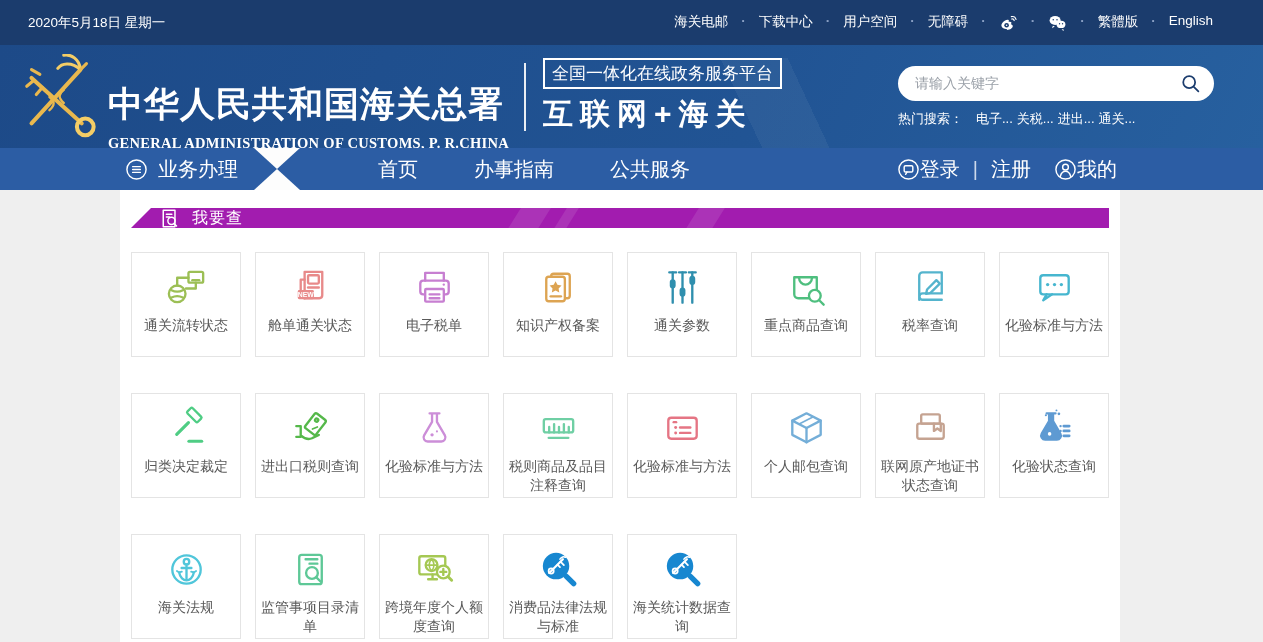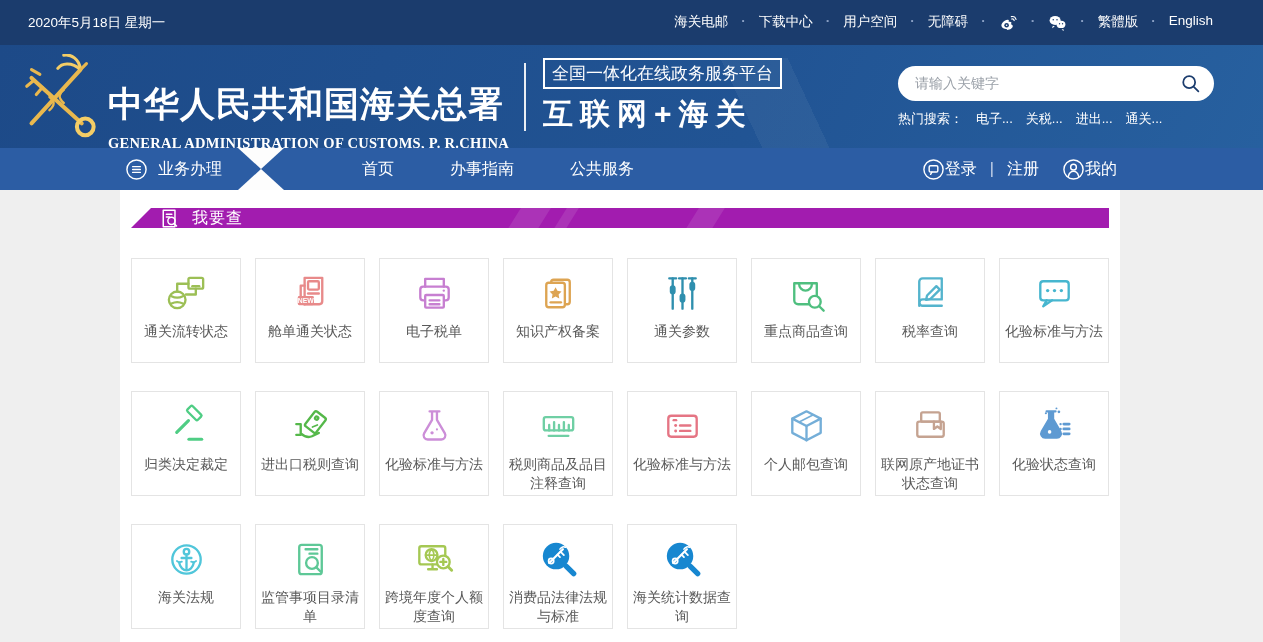--- a/index.html
+++ b/index.html
@@ -49,21 +49,21 @@
     border:none; outline:none; flex:1; font-size:14px; color:#333; background:transparent;
     font-family:inherit;
   }
   .search-pill input::placeholder { color:#9aa0a8; }
   .search-btn { background:none; border:none; cursor:pointer; display:flex; align-items:center; padding:0; }
   .search-btn svg { width:21px; height:21px; }
   .hot-row { display:flex; align-items:center; gap:13px; margin-top:9px; font-size:13px; color:#fff; }
   .hot-row a { color:#fff; }
 
   
-  .navbar { height:42px; background:#2c5da4; color:#fff; display:flex; align-items:center; font-size:16px; }
+  .navbar { height:42px; background:#2c5da4; color:#fff; display:flex; align-items:center; font-size:20px; }
   .nav-menu { display:flex; align-items:center; gap:10px; margin-left:125px; cursor:pointer; }
   .nav-menu svg { width:23px; height:23px; }
   .bowtie { width:46px; height:42px; position:relative; margin-left:16px; flex:0 0 auto; }
   .bowtie::before {
     content:""; position:absolute; top:0; left:0;
     border-left:23px solid transparent; border-right:23px solid transparent; border-top:21px solid #fdfdfd;
   }
   .bowtie::after {
     content:""; position:absolute; bottom:0; left:0;
     border-left:23px solid transparent; border-right:23px solid transparent; border-bottom:21px solid #fdfdfd;
@@ -83,21 +83,21 @@
     clip-path:polygon(20px 0, 100% 0, 100% 100%, 0 100%);
   }
   .banner-icon { margin-left:26px; display:flex; }
   .banner-icon svg { width:25px; height:25px; }
   .banner-title { font-size:16px; margin-left:10px; letter-spacing:1px; }
   .stripe { position:absolute; top:-6px; height:50px; background:rgba(255,255,255,.10); transform:skewX(-32deg); }
   .stripe.s1 { left:378px; width:30px; }
   .stripe.s2 { left:424px; width:12px; }
   .stripe.s3 { left:556px; width:26px; }
 
-  .card-grid { display:flex; flex-wrap:wrap; gap:28px 14px; padding:30px 11px 0 11px; }
+  .card-grid { display:flex; flex-wrap:wrap; gap:36px 14px; padding:24px 11px 0 11px; }
   .card {
     width:110px; height:105px; background:#fff; border:1px solid #e4e4e4;
     display:flex; flex-direction:column; align-items:center; padding-top:9px; cursor:pointer;
   }
   .card-icon { height:50px; display:flex; align-items:center; justify-content:center; }
   .card-icon svg { width:47px; height:47px; }
   .card-label {
     font-size:14px; color:#595959; text-align:center; line-height:19px;
     margin-top:4px; padding:0 3px;
   }
@@ -170,21 +170,21 @@
       <input type="text" placeholder="请输入关键字" style="">
       <button class="search-btn">
         <svg viewBox="0 0 24 24" fill="none" stroke="#1b3c6d" stroke-width="2" stroke-linecap="round">
           <circle cx="10.5" cy="10.5" r="6.8"></circle>
             <path d="M15.8 15.8 L21 21"></path>
         </svg>
       </button>
     </div>
     <div class="hot-row">
       <span>热门搜索：</span>
-      <span id="hot-terms" style="display:flex;gap:13px">
+      <span id="hot-terms" style="display:flex;gap:4px">
           <a>电子...</a>
           <a>关税...</a>
           <a>进出...</a>
           <a>通关...</a>
         </span>
     </div>
   </div>
 </div>
 
 <div class="navbar">

